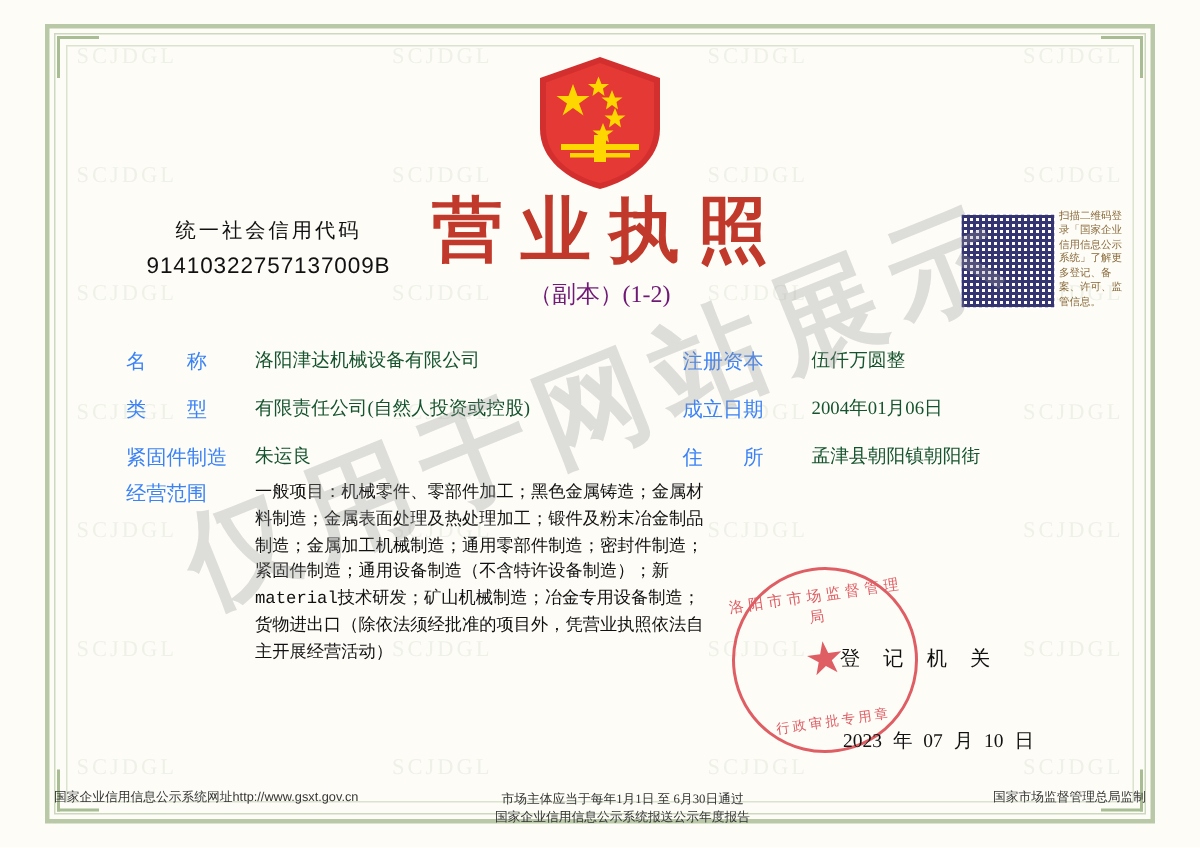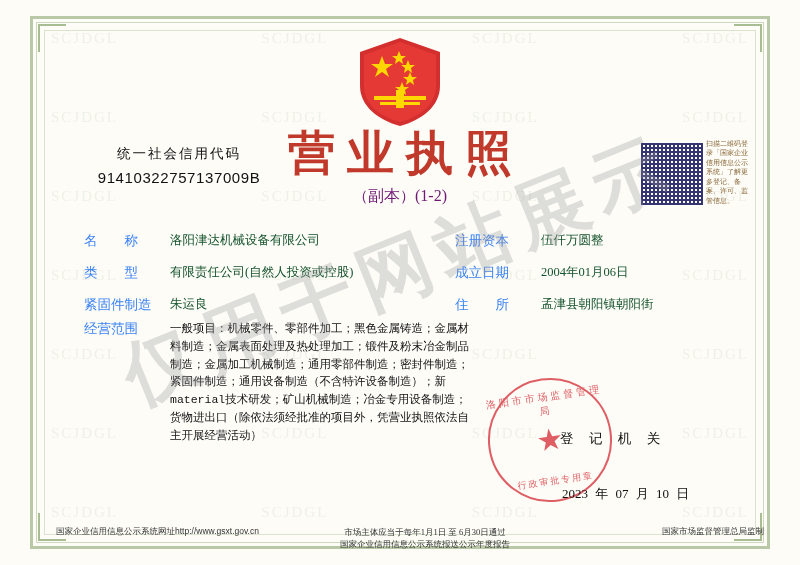--- a/index.html
+++ b/index.html
@@ -277,21 +277,21 @@
     left: 36px;
     right: 36px;
     bottom: 14px;
     display: flex;
     justify-content: space-between;
     align-items: flex-start;
     font-family: "Liberation Serif", serif;
     font-size: 8.5px;
     color: #333;
   }
-  .footer .f-left { width: 230px; padding-left: 20px; }
+  .footer .f-left { width: 230px; }
   .footer .f-center { width: 280px; text-align: center; line-height: 1.5; }
   .footer .f-right { width: 200px; text-align: right; }
   .footer .url { font-family: "Liberation Sans", sans-serif; }
 </style>
 </head>
 <body>
 
 <div class="license">
 
   <div class="bg-pattern">

